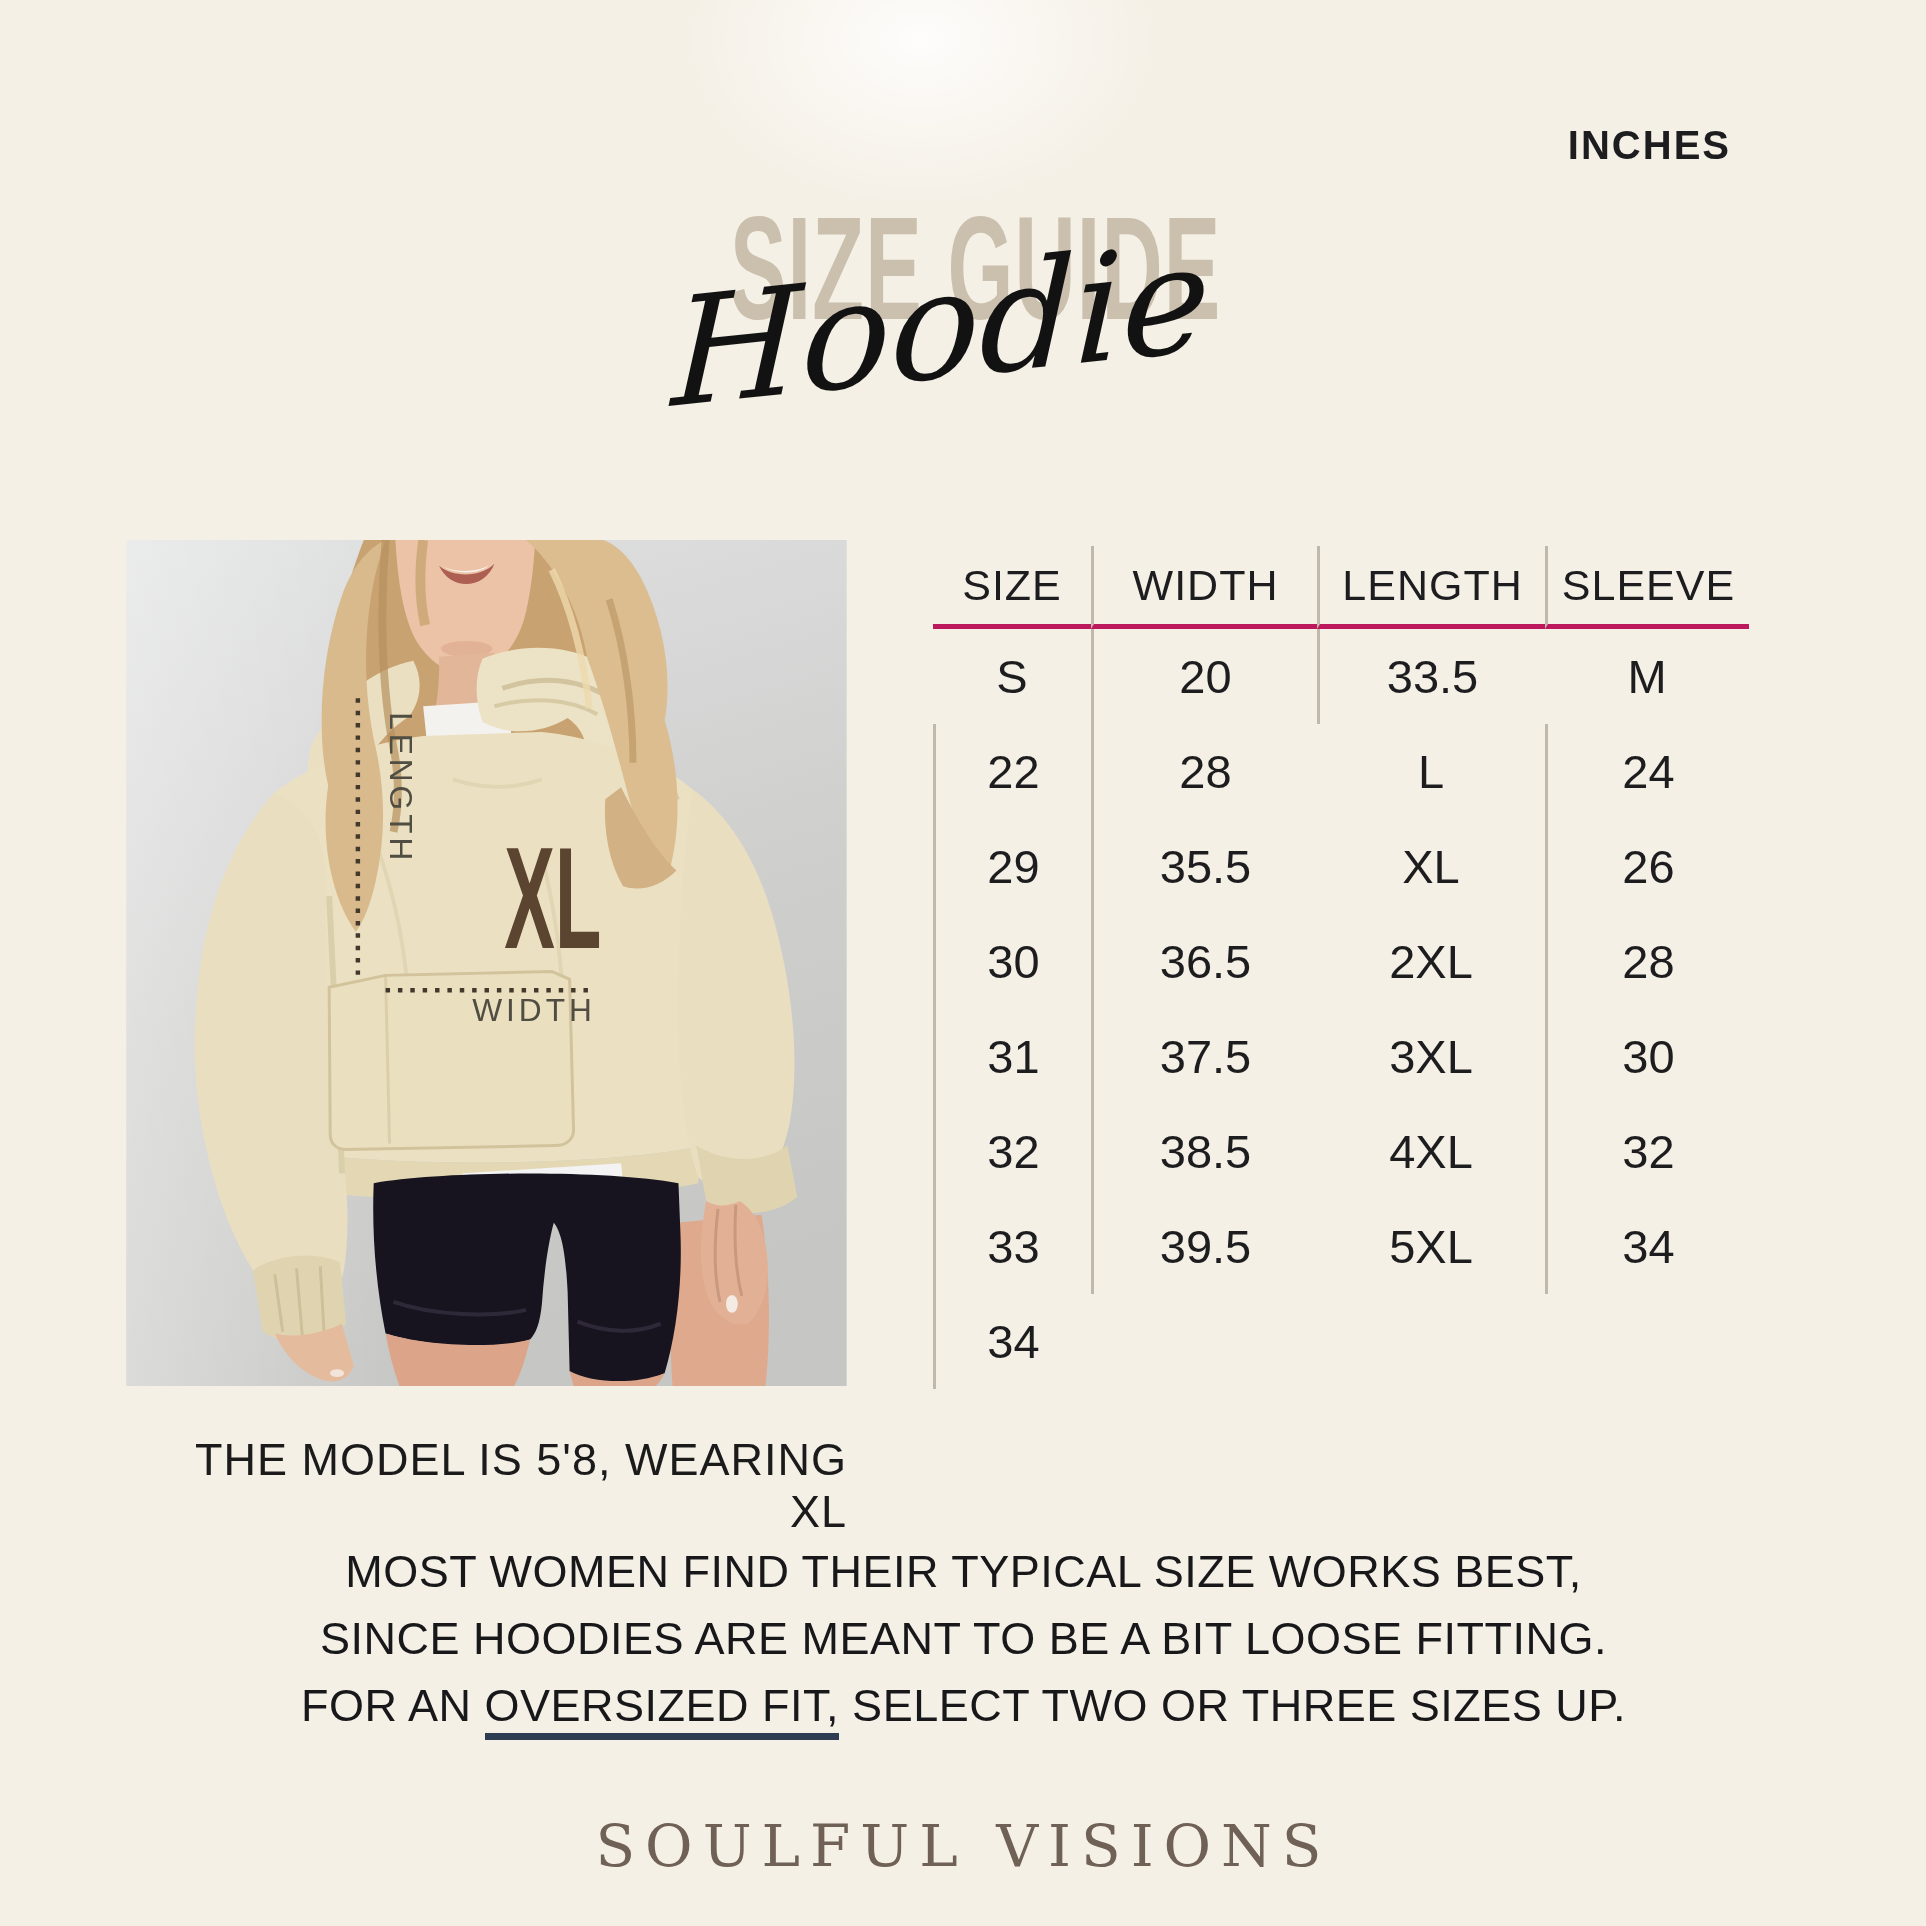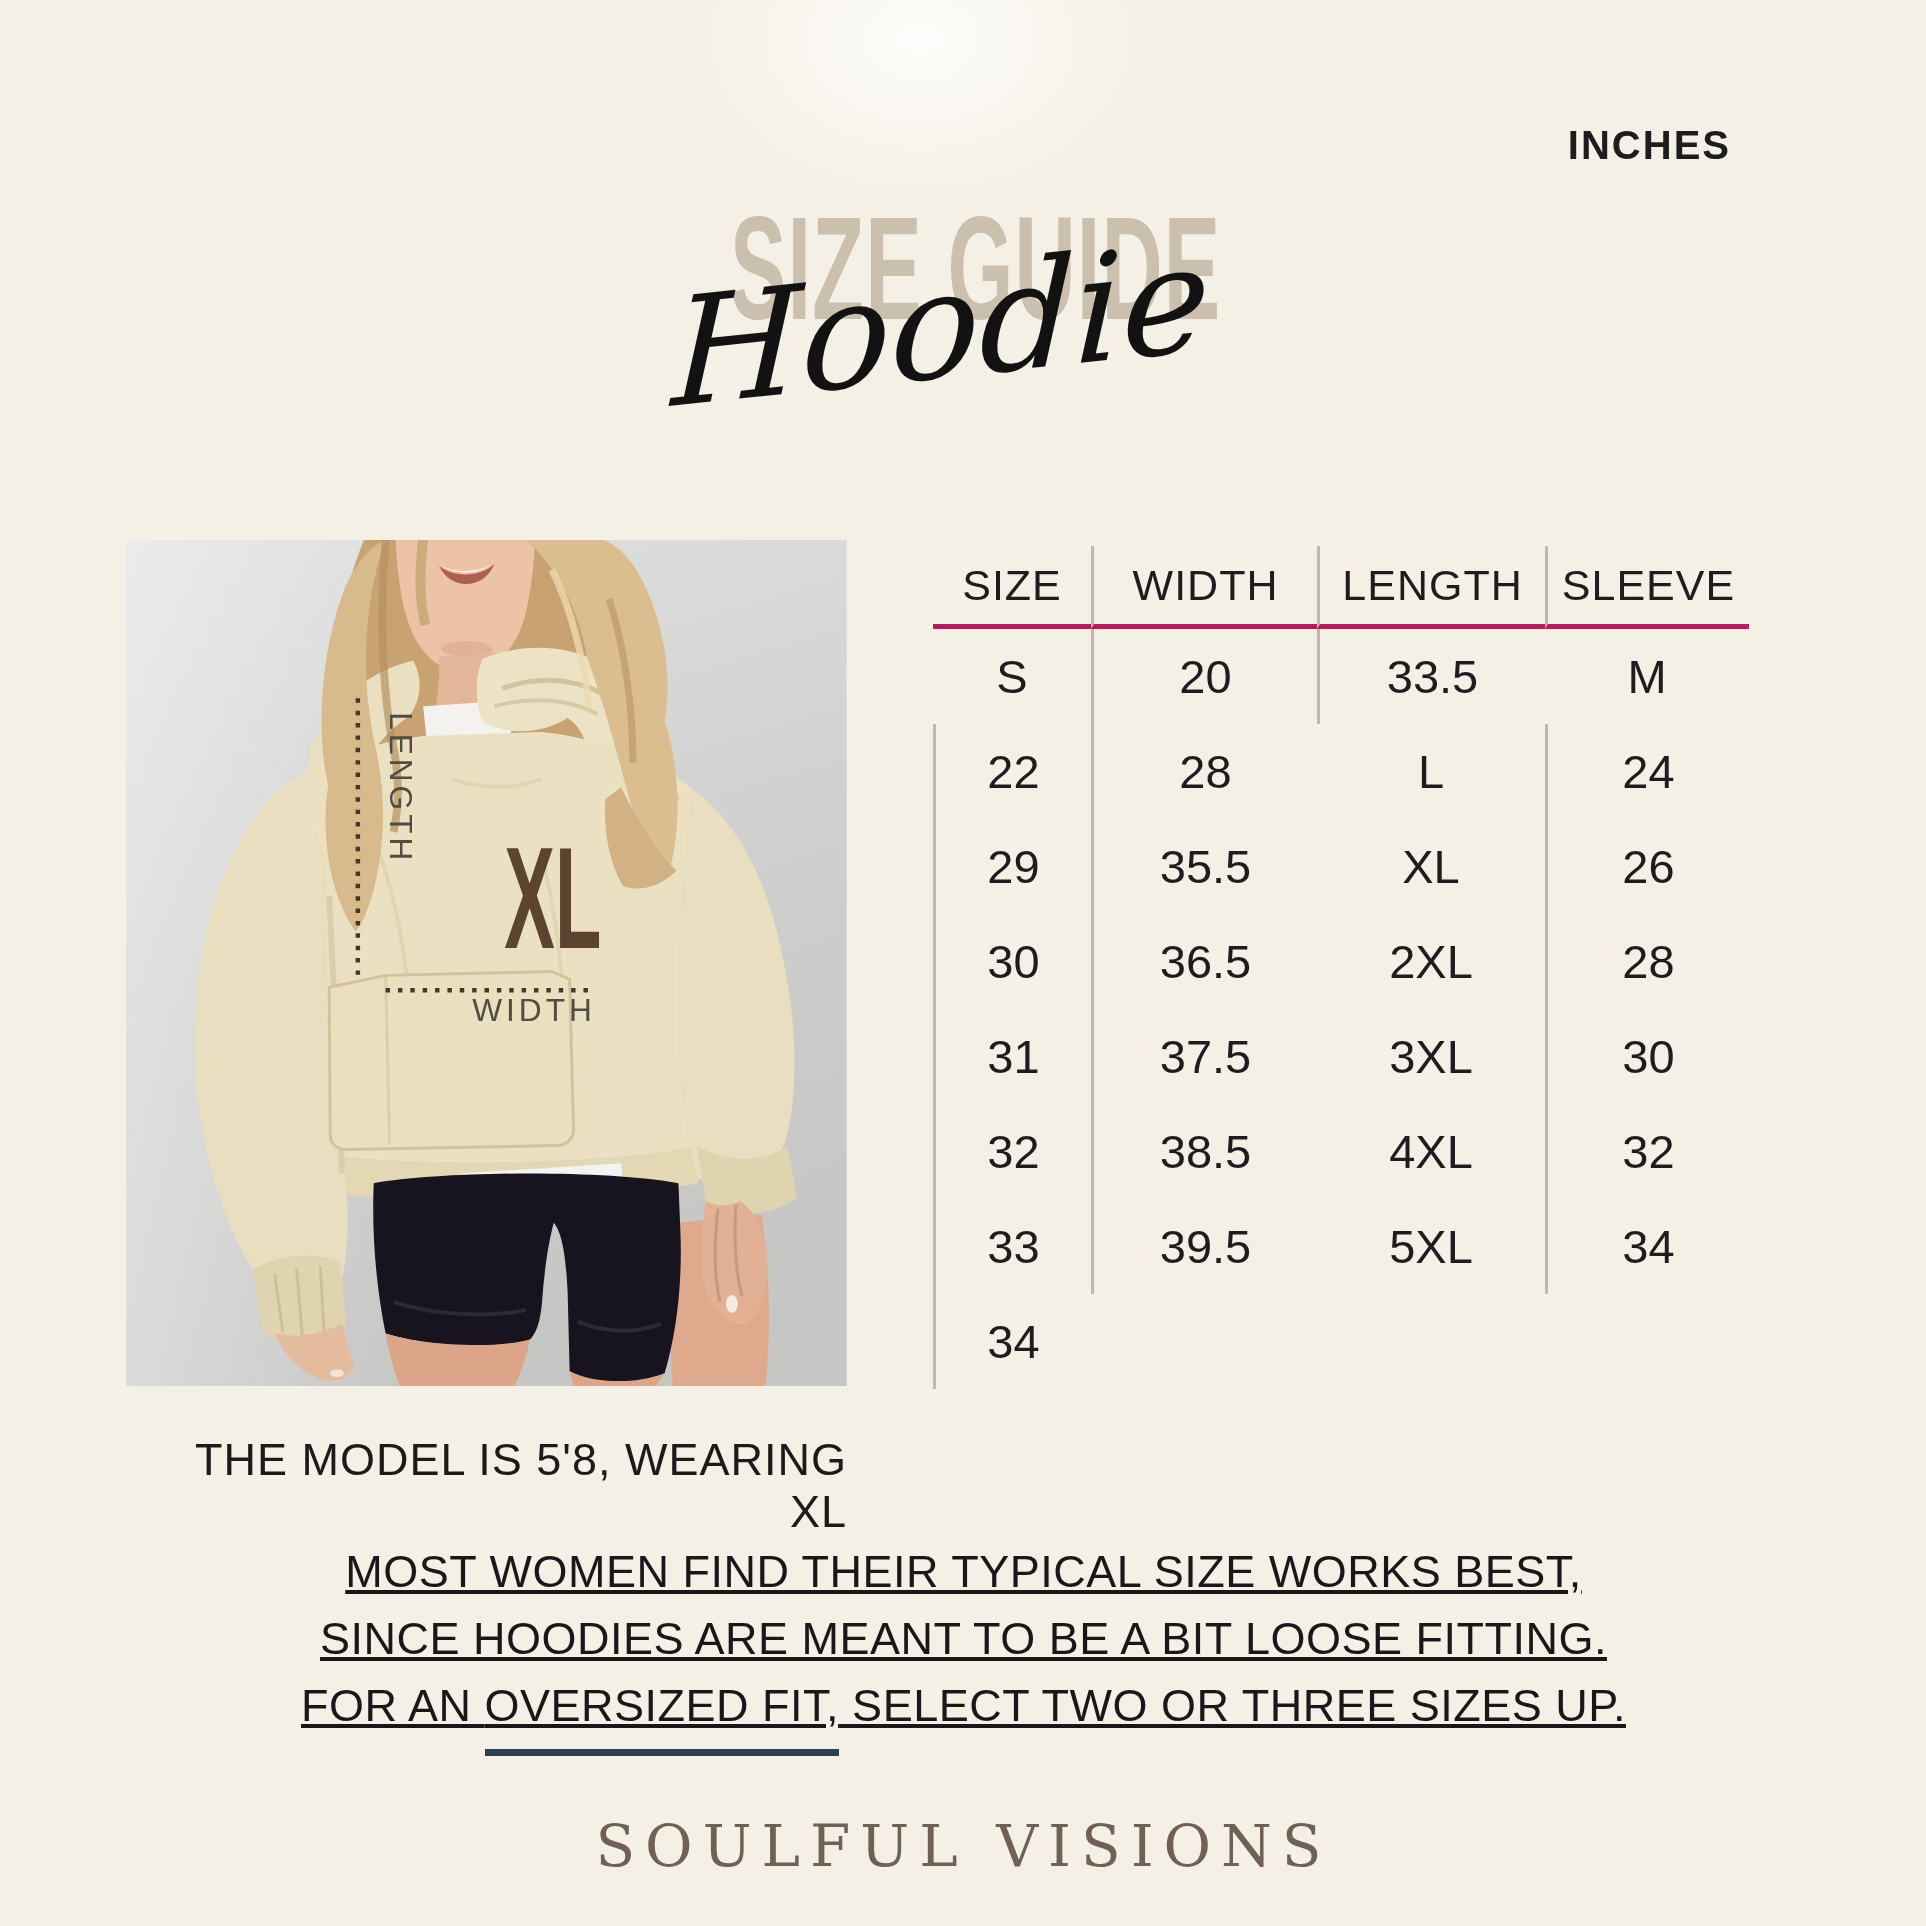--- a/index.html
+++ b/index.html
@@ -18,22 +18,22 @@
   .photo{position:absolute;left:126px;top:540px;width:721px;height:846px;}
   .photo svg{display:block;width:100%;height:100%;}
   .caption{position:absolute;left:126px;top:1434px;width:721px;text-align:right;
         font-size:45px;letter-spacing:1px;color:#1b1b1b;}
   .size-table{position:absolute;left:933px;top:546px;width:816px;display:grid;
         grid-template-columns:158px 226px 228px 204px;grid-template-rows:83px repeat(8,95px);}
   .cell{display:flex;align-items:center;justify-content:center;font-size:47px;color:#1d1d1f;}
   .cell.th{font-size:43px;letter-spacing:1px;border-bottom:5px solid #be185d;}
   .cell.vline{border-left:3px solid #c0b8aa;}
   .fit-note{position:absolute;left:0;top:1538px;width:100%;text-align:center;
-        font-size:45px;line-height:67px;color:#18181b;letter-spacing:0.5px;text-decoration:underline;}
-  .fit-note .underlined{border-bottom:7px solid #2f3d52;padding-bottom:18px;margin-top:25px;}
+        font-size:45px;line-height:67px;color:#18181b;letter-spacing:0.5px;}
+  .fit-note .underlined{border-bottom:7px solid #2f3d52;padding-bottom:2px;margin-top:25px;}
   .brand{position:absolute;left:0;top:1812px;width:100%;text-align:center;
         font-family:"DejaVu Serif",serif;font-size:58px;letter-spacing:10px;color:#6f6156;}
 </style>
 </head>
 <body>
 
 <div class="page">
   <div class="top-blob"></div>
 
   <div class="units">INCHES</div>

